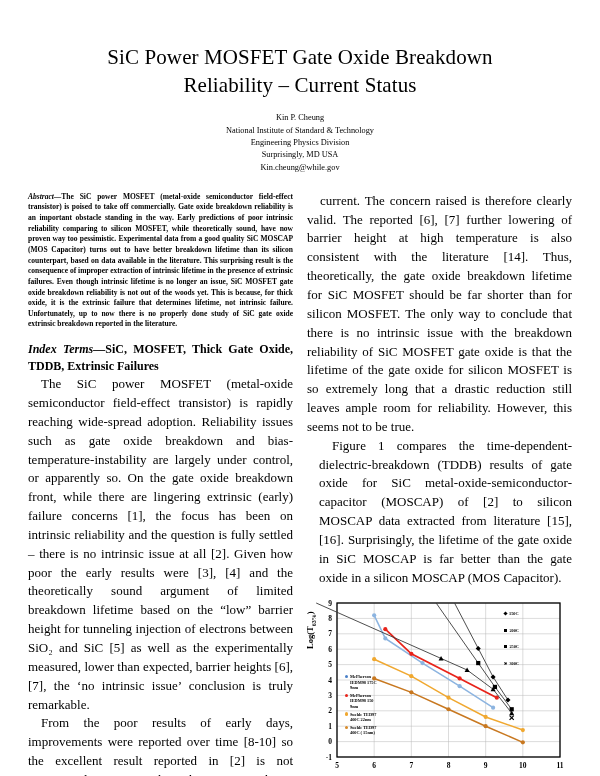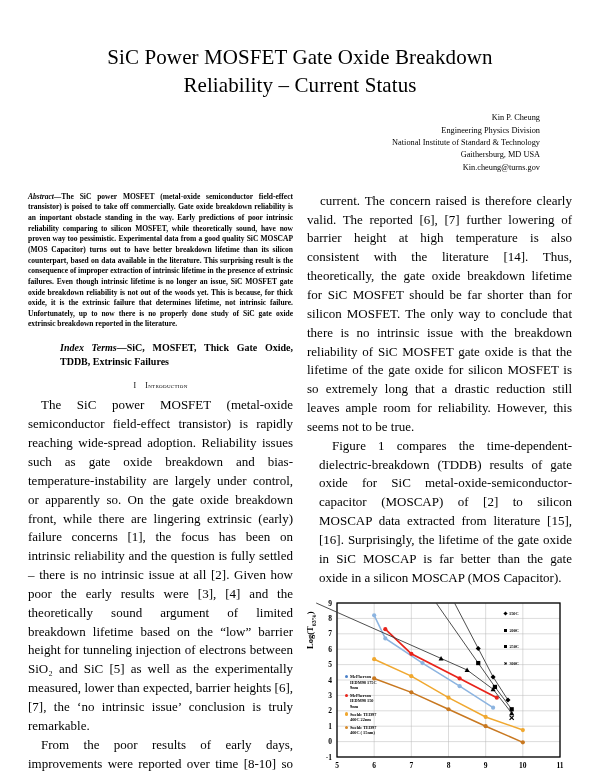--- a/index.html
+++ b/index.html
@@ -28,21 +28,21 @@
   }
   .paper-title {
     font-size: 21px;
     line-height: 1.32;
     font-weight: normal;
     margin: 0;
     letter-spacing: 0.1px;
   }
   .author-block {
     margin-top: 13px;
-    text-align: right;
+    text-align: center;
     font-size: 8.3px;
     line-height: 1.48;
   }
   .author-name { display: block; }
   .author-line { display: block; }
   
   .columns {
     display: flex;
     gap: 14px;
     padding: 18px 40px 0 28px;
@@ -64,25 +64,24 @@
     font-size: 7.5px;
     line-height: 1.42;
     text-align: justify;
   }
   .abstract .lead {
     font-style: italic;
     font-weight: bold;
   }
   .index-terms {
     font-weight: bold;
-    font-size: 10px;
+    font-size: 12px;
     line-height: 1.42;
     text-align: justify;
     margin-top: 11px;
-    margin-left: 32px;
   }
   .index-terms .lead {
     font-style: italic;
     font-weight: bold;
   }
   .section-head {
     text-align: center;
     font-size: 7.8px;
     margin: 12px 0 6px 0;
     font-variant: small-caps;
@@ -182,38 +181,35 @@
 </style>
 </head>
 <body>
 
 <div class="page">
 
   <div class="title-block">
     <h1 class="paper-title">SiC Power MOSFET Gate Oxide Breakdown Reliability – Current Status</h1>
     <div class="author-block">
       <span class="author-name">Kin P. Cheung</span>
+      <span class="author-line">National Institute of Standard &amp; Technology</span>
       <span class="author-line">Engineering Physics Division</span>
-      <span class="author-line">National Institute of Standard &amp; Technology</span>
-      <span class="author-line">Gaithersburg, MD USA</span>
-      <span class="author-line">Kin.cheung@turns.gov</span>
+      <span class="author-line">Surprisingly, MD USA</span>
+      <span class="author-line">Kin.cheung@while.gov</span>
     </div>
   </div>
 
   <div class="columns">
 
     <div class="col">
 
       <p class="abstract"><span class="lead">Abstract—</span><span>The SiC power MOSFET (metal-oxide semiconductor field-effect transistor) is poised to take off commercially. Gate oxide breakdown reliability is an important obstacle standing in the way. Early predictions of poor intrinsic reliability comparing to silicon MOSFET, while theoretically sound, have now proven way too pessimistic. Experimental data from a good quality SiC MOSCAP (MOS Capacitor) turns out to have better breakdown lifetime than its silicon counterpart, based on data available in the literature. This surprising result is the consequence of improper extraction of intrinsic lifetime in the presence of extrinsic failures. Even though intrinsic lifetime is no longer an issue, SiC MOSFET gate oxide breakdown reliability is not out of the woods yet. This is because, for thick oxide, it is the extrinsic failure that determines lifetime, not intrinsic failure. Unfortunately, up to now there is no properly done study of SiC gate oxide extrinsic breakdown reported in the literature.</span></p>
 
       <p class="index-terms"><span class="lead">Index Terms—</span><span>SiC, MOSFET, Thick Gate Oxide, TDDB, Extrinsic Failures</span></p>
 
-      <div class="section-head">
-        <span class="numeral">I</span><span>Introduction</span>
-      </div>
 
       <p class="body-para">The SiC power MOSFET (metal-oxide semiconductor field-effect transistor) is rapidly reaching wide-spread adoption. Reliability issues such as gate oxide breakdown and bias-temperature-instability are largely under control, or apparently so. On the gate oxide breakdown front, while there are lingering extrinsic (early) failure concerns [1], the focus has been on intrinsic reliability and the question is fully settled – there is no intrinsic issue at all [2]. Given how poor the early results were [3], [4] and the theoretically sound argument of limited breakdown lifetime based on the “low” barrier height for tunneling injection of electrons between SiO₂ and SiC [5] as well as the experimentally measured, lower than expected, barrier heights [6], [7], the ‘no intrinsic issue’ conclusion is truly remarkable.</p>
 
 
       <p class="body-para">From the poor results of early days, improvements were reported over time [8-10] so the excellent result reported in [2] is not unexpected. However, it begs the question: what is wrong with the theoretical concern raised in [5] that low barrier height leads to shorter breakdown lifetime? Adding to the mystery is the “unexpected” further lowering of the effective barrier height at the high temperatures at which the SiC MOSFET is expected to operate [6], [7]. It is well known that gate oxide breakdown lifetime is shortened by the current flow across the oxide layer during stress [11-13] and lower tunneling barrier means more</p>
     </div>
 
     <div class="col">
 
       <p class="body-para">current. The concern raised is therefore clearly valid. The reported [6], [7] further lowering of barrier height at high temperature is also consistent with the literature [14]. Thus, theoretically, the gate oxide breakdown lifetime for SiC MOSFET should be far shorter than for silicon MOSFET. The only way to conclude that there is no intrinsic issue with the breakdown reliability of SiC MOSFET gate oxide is that the lifetime of the gate oxide for silicon MOSFET is so extremely long that a drastic reduction still leaves ample room for reliability. However, this seems not to be true.</p>

